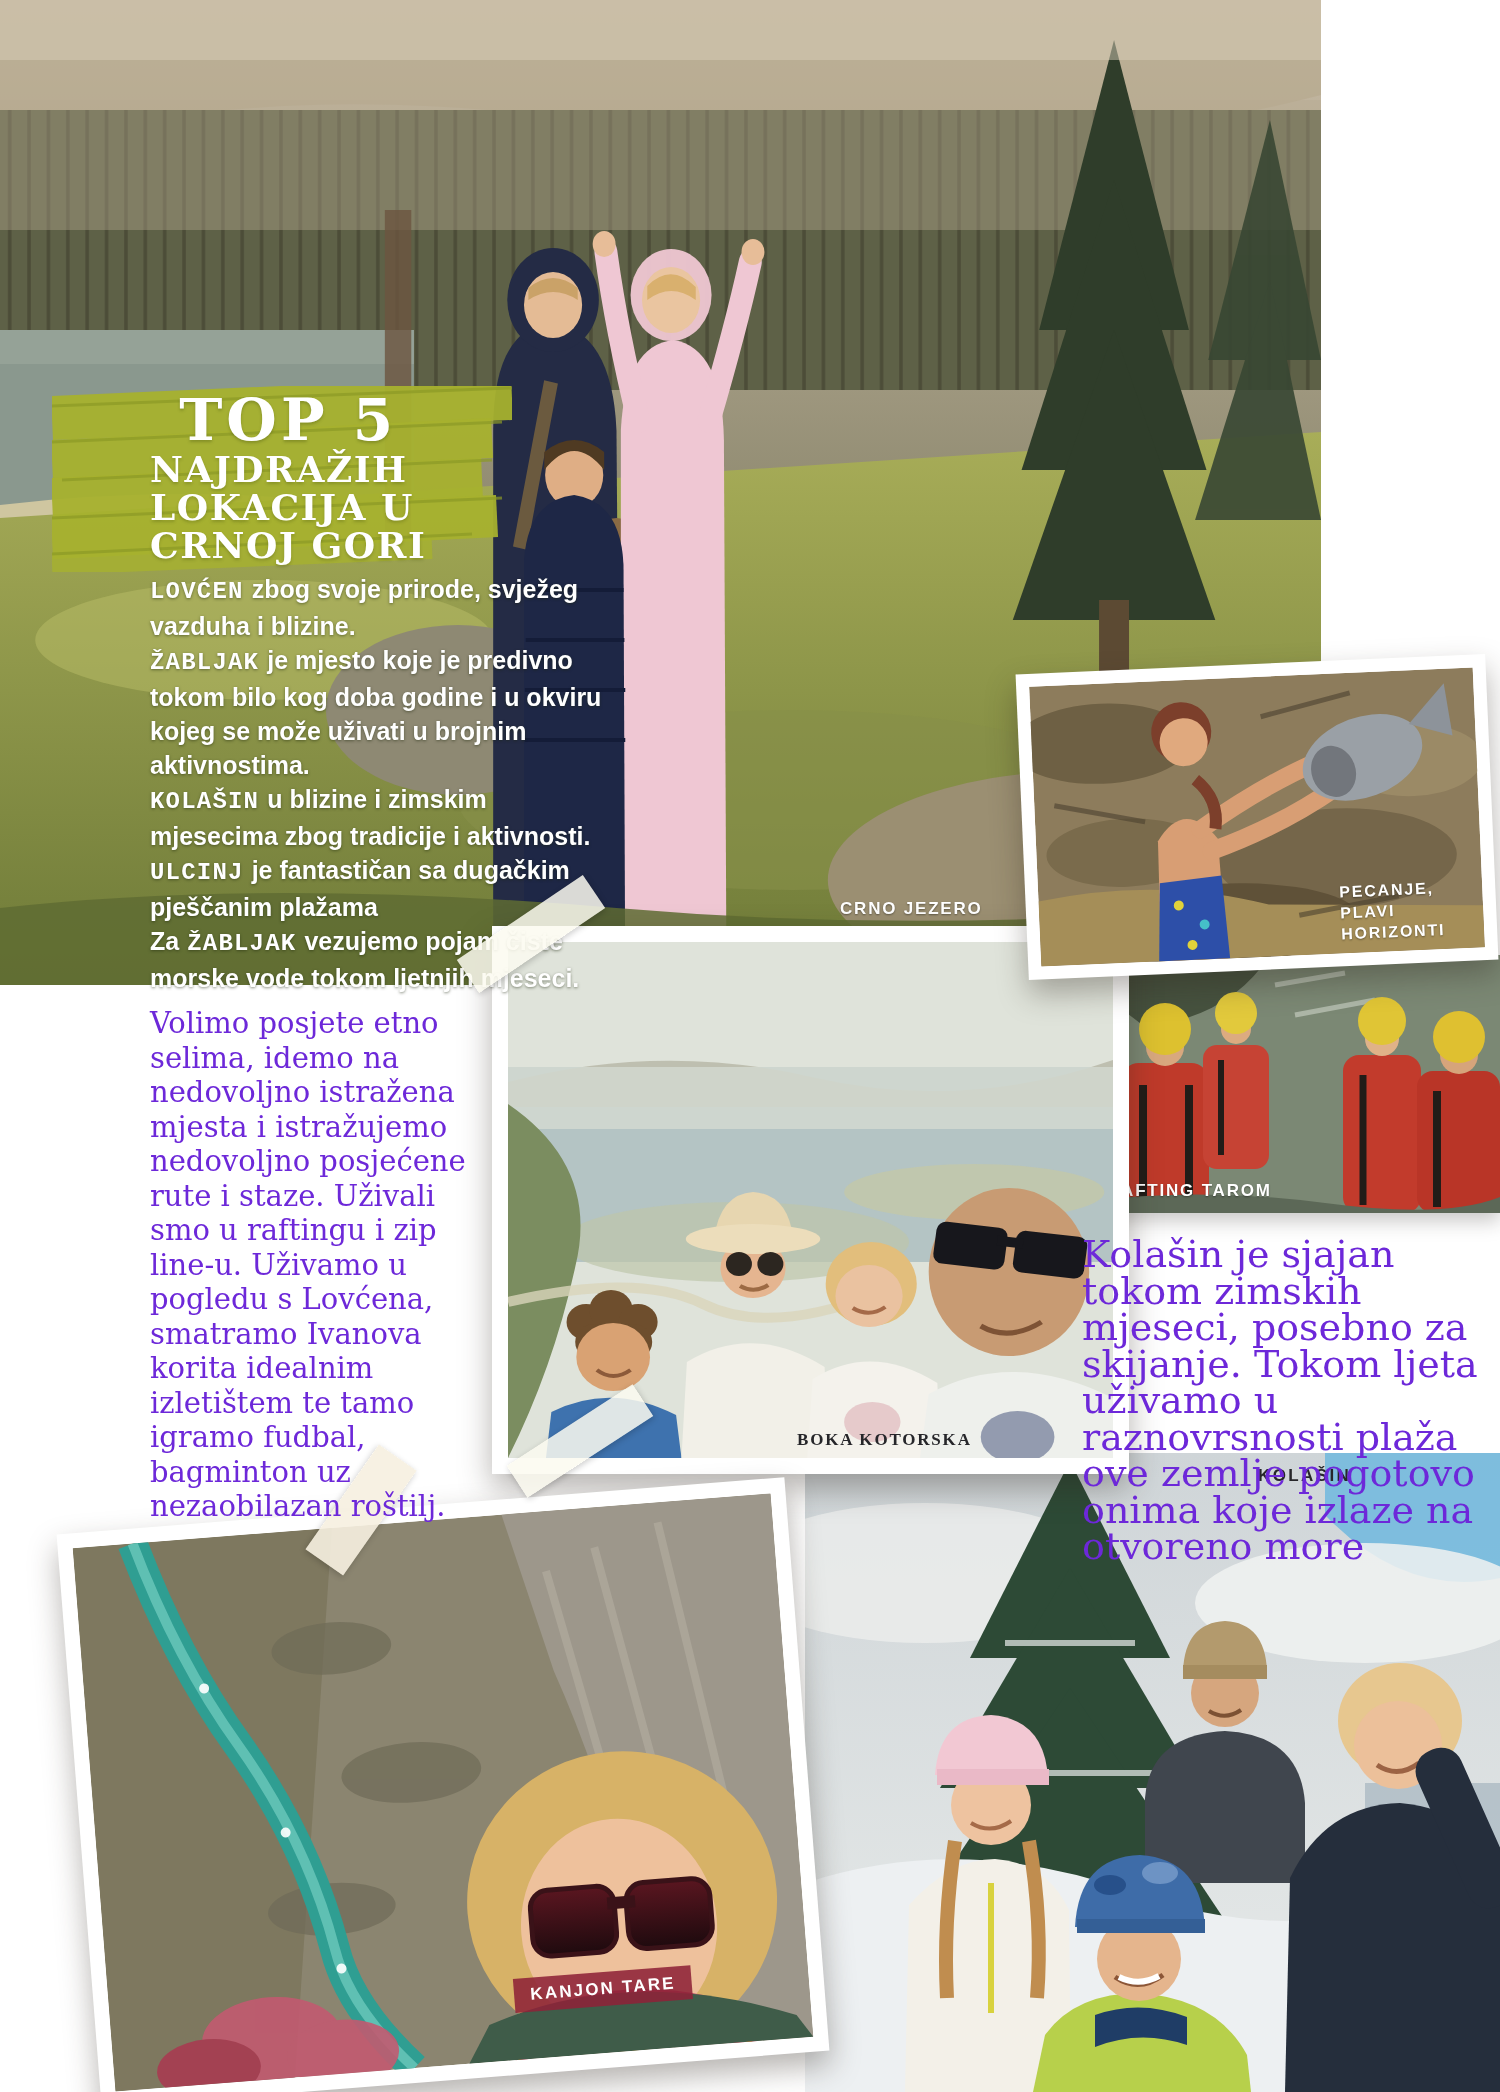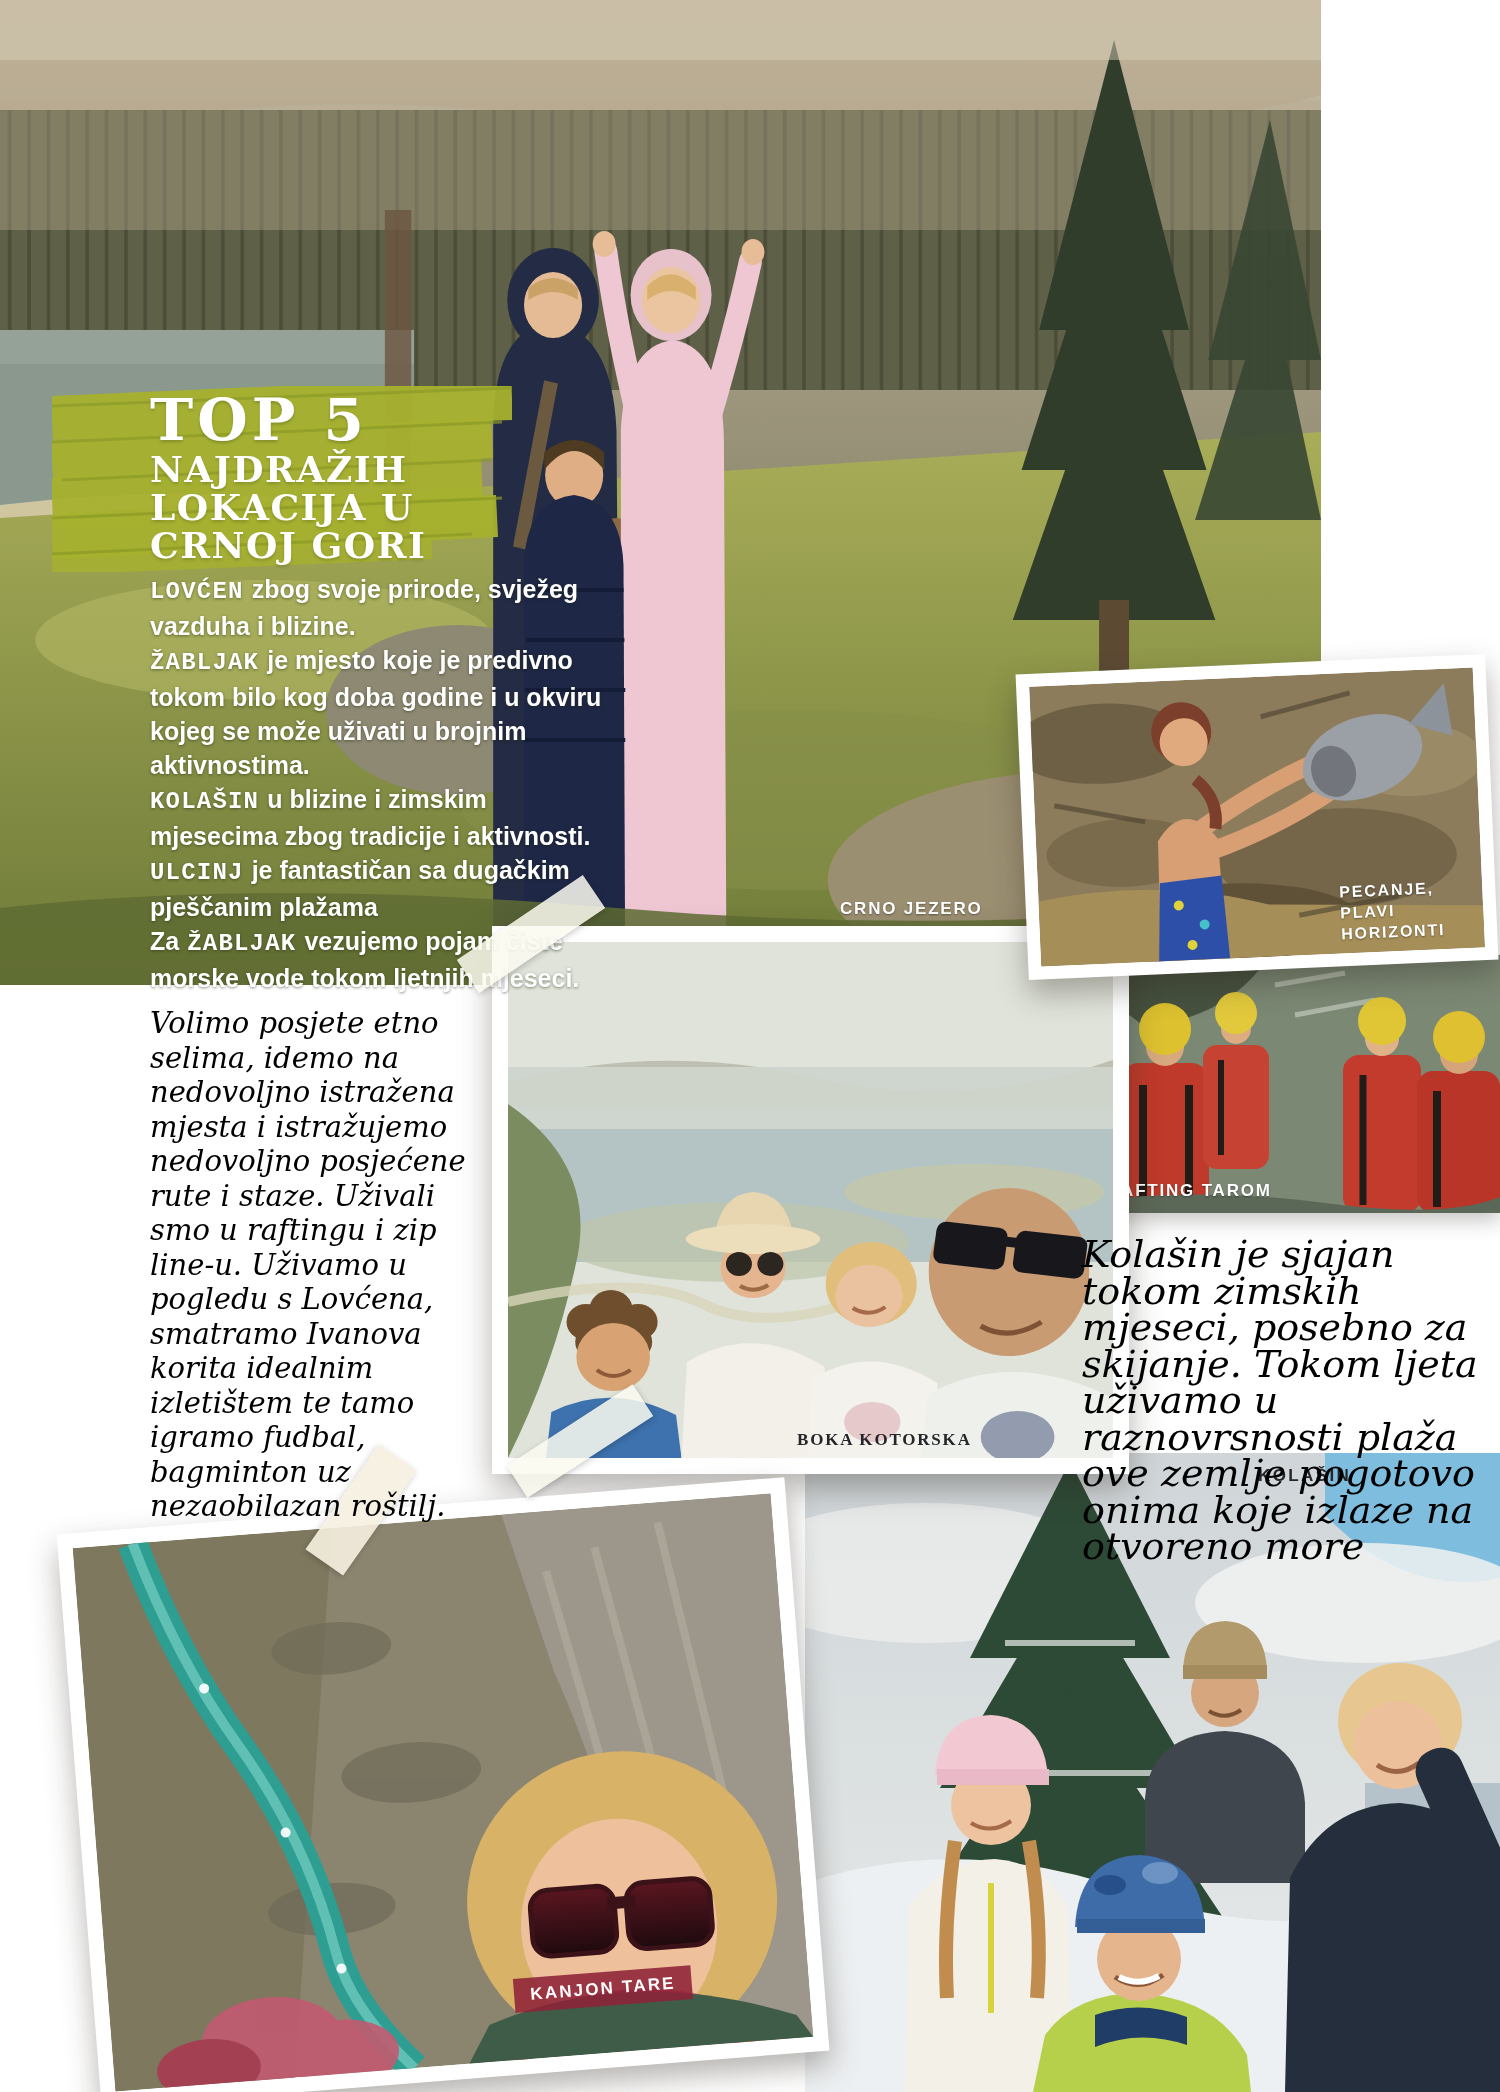--- a/index.html
+++ b/index.html
@@ -7,21 +7,21 @@
         font-family:"Liberation Sans",sans-serif;}
   .photo{position:absolute;overflow:hidden;}
   .polaroid{background:#ffffff;box-shadow:0 14px 30px rgba(45,38,28,.35);}
   svg.scene{display:block;width:100%;height:100%;}
 
   
   .headline{position:absolute;left:52px;top:386px;width:460px;height:186px;z-index:6;}
   .headline .brush{position:absolute;left:0;top:0;width:100%;height:100%;}
   .headline .txt{position:absolute;left:98px;top:4px;color:#fff;
                  font-family:"DejaVu Serif",serif;font-weight:bold;}
-  .headline .h-top{font-size:58px;line-height:60px;letter-spacing:4px;text-shadow:0 2px 3px rgba(70,80,15,.35);}
+  .headline .h-top{font-size:58px;line-height:60px;letter-spacing:4px;text-shadow:0 2px 3px rgba(70,80,15,.35);text-align:center;}
   .headline .h-line{font-size:36px;line-height:38px;letter-spacing:1.5px;text-shadow:0 2px 3px rgba(70,80,15,.3);}
 
   
   .top5{position:absolute;left:150px;top:572px;width:470px;z-index:6;color:#fff;
         font-weight:bold;font-size:25px;line-height:34px;text-shadow:0 1px 3px rgba(25,35,10,.5);}
   .top5 p{margin:0;}
   .loc{font-family:Liberation Mono, monospace;font-size:24px;letter-spacing:1.2px;margin-right:8px;}
   .pre:not(:empty){margin-right:8px;}
 
   
@@ -41,21 +41,21 @@
           transform:rotate(-4.5deg);z-index:4;}
 
   .cap-pecanje{right:26px;bottom:22px;text-align:left;font-size:16px;line-height:21px;white-space:normal;width:130px;}
   .cap-rafting{left:22px;bottom:12px;}
   .cap-boka{left:305px;bottom:24px;}
   .cap-kolasin{left:453px;top:13px;letter-spacing:2.4px;}
   .badge{position:absolute;right:132px;bottom:62px;background:rgba(142,34,56,.88);color:#fff;
          font-weight:bold;font-size:17px;letter-spacing:2.2px;padding:7px 16px;z-index:3;white-space:nowrap;}
 
   
-  .para{position:absolute;font-family:"DejaVu Serif",serif;font-style:italic;color:#000000;z-index:6;}
+  .para{position:absolute;font-family:"DejaVu Serif",serif;color:#6d28d9;z-index:6;}
   .para-left{left:150px;top:1006px;width:350px;font-size:29px;line-height:34.5px;}
   .para-right{left:1082px;top:1236px;width:402px;font-size:38px;line-height:36.5px;}
 
   
   .tape{position:absolute;background:rgba(252,250,240,.85);box-shadow:0 2px 6px rgba(0,0,0,.2);z-index:6;}
   .tape-boka-top{left:455px;top:914px;width:152px;height:40px;transform:rotate(-34deg);}
   .tape-boka-bot{left:505px;top:1422px;width:150px;height:38px;transform:rotate(-33deg);}
   .tape-kanjon{left:338px;top:1446px;width:46px;height:128px;transform:rotate(35deg);z-index:5;background:rgba(246,240,224,.9);}
 </style>
 </head>

